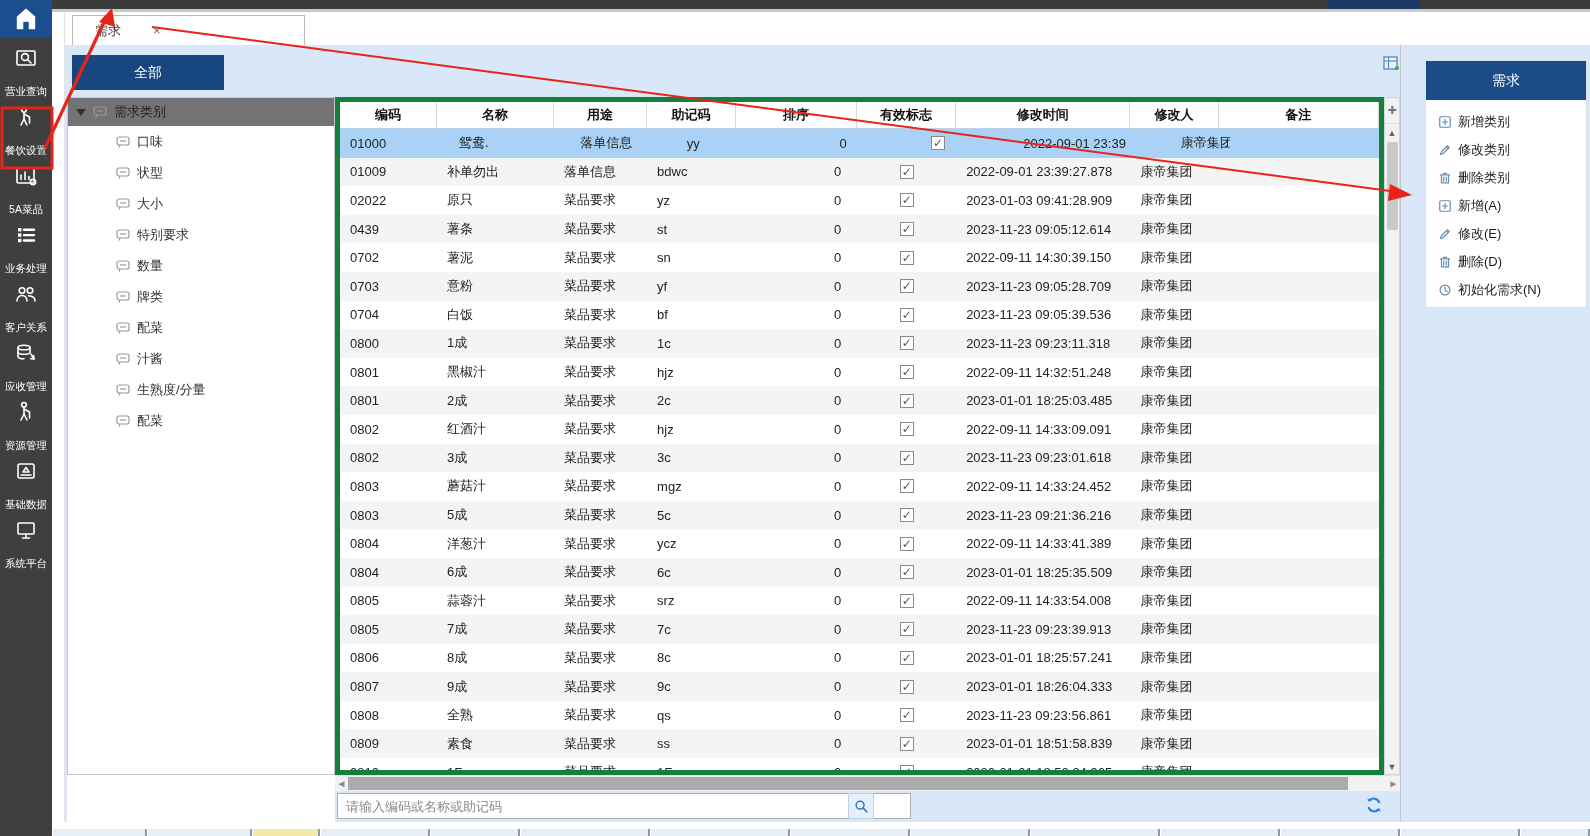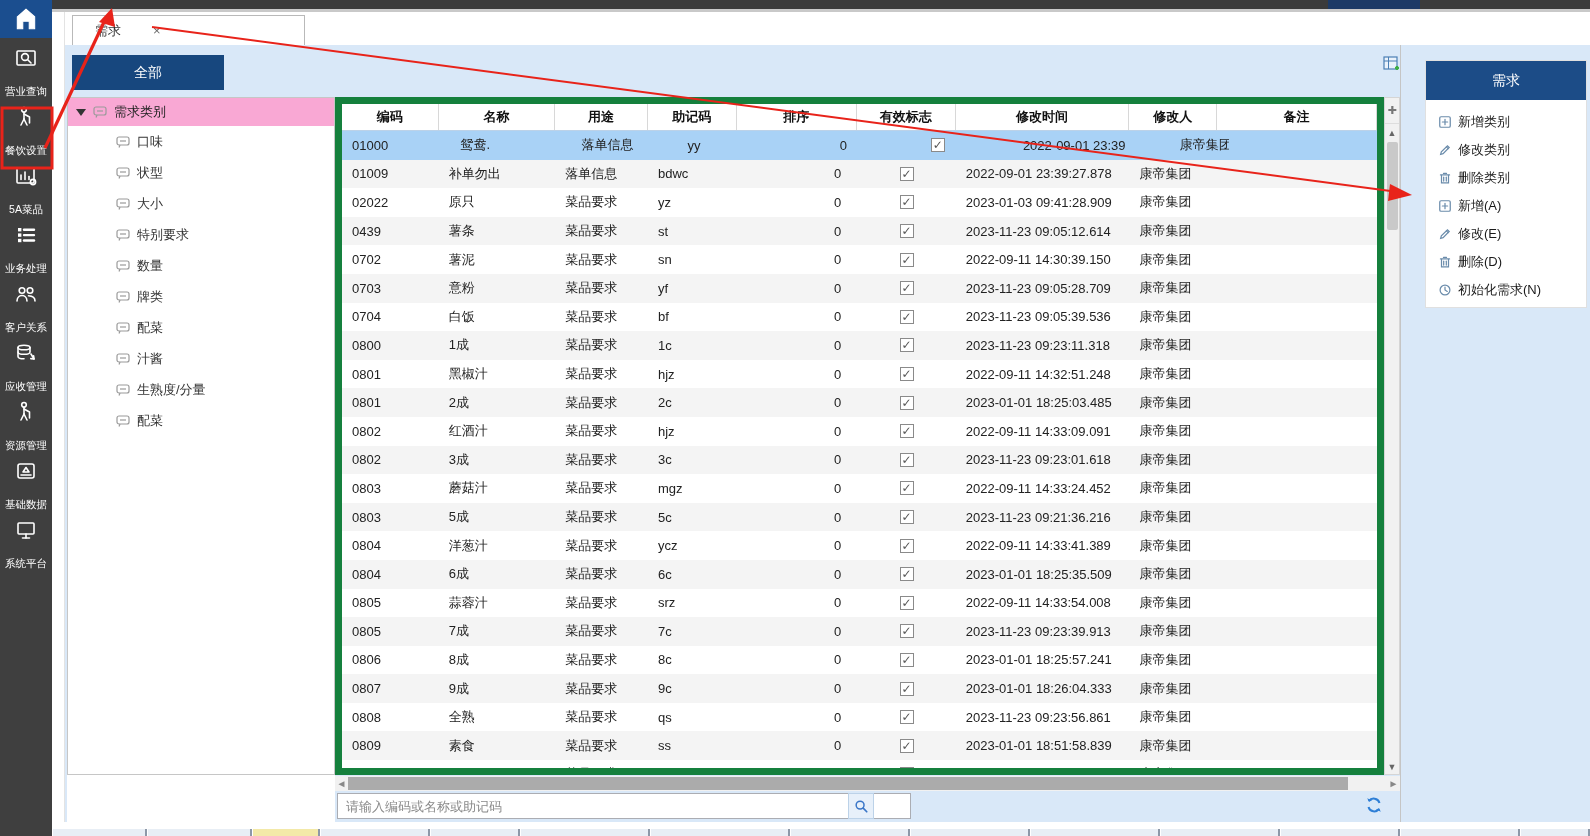--- a/index.html
+++ b/index.html
@@ -29,29 +29,29 @@
   .tab-label { margin-left:22px; font-size:13px; color:#333; }
   .tab-close { margin-left:32px; color:#666; font-size:13px; cursor:pointer; }
 
   
   .content { position:absolute; left:65px; top:45px; width:1525px; height:777px; background:#d9e8f8; }
   .btn-all { position:absolute; left:7px; top:10px; width:152px; height:35px; background:#17477e; color:#fff; font-size:14px; display:flex; align-items:center; justify-content:center; cursor:pointer; }
   .export-ico { position:absolute; left:1318px; top:10px; width:17px; height:17px; cursor:pointer; }
 
   
   .tree { position:absolute; left:2px; top:52px; width:268px; height:678px; background:#ffffff; border:1px solid #c6c6c6; overflow:hidden; }
-  .tree-root { height:28px; background:#f9a8d4; display:flex; align-items:center; padding-left:8px; cursor:pointer; }
+  .tree-root { height:28px; background:#737373; display:flex; align-items:center; padding-left:8px; cursor:pointer; }
   .tree-caret { width:0; height:0; border-left:5px solid transparent; border-right:5px solid transparent; border-top:7px solid #333; margin-right:7px; }
   .tree-item { height:31px; display:flex; align-items:center; padding-left:48px; cursor:pointer; color:#333; }
   .balloon { width:14px; height:12px; margin-right:7px; flex:none; }
   .balloon rect { fill:none; stroke:#9a9a9a; stroke-width:1.2; }
   .balloon line { stroke:#9a9a9a; stroke-width:1.2; }
 
   
-  .grid { position:absolute; left:270px; top:52px; width:1049px; height:678px; background:#fff; border:7px solid #15803d; overflow:hidden; }
+  .grid { position:absolute; left:270px; top:52px; width:1049px; height:678px; background:#fff; border:5px solid #15803d; overflow:hidden; }
   .g-head { display:flex; height:27px; background:#ffffff; border-bottom:1px solid #bcd2e8; font-weight:bold; color:#111; }
   .g-head > div { display:flex; align-items:center; justify-content:center; border-right:1px solid #d8d8d8; font-size:13px; }
   .g-row { display:flex; height:28.6px; background:#ffffff; align-items:center; cursor:pointer; }
   .g-row:nth-child(even) { background:#f4f4f4; }
   .g-row.selected { background:#a9d2f6;gap:44px; }
   .c1{width:98px;} .c2{width:118px;} .c3{width:94px;} .c4{width:90px;} .c5{width:122px;}
   .c6{width:100px;} .c7{width:176px;} .c8{width:89px;} .c9{width:162px;}
   .g-row > div { height:100%; display:flex; align-items:center; overflow:hidden; white-space:nowrap; }
   .cell-l { padding-left:10px; }
   .cell-r { justify-content:flex-end; padding-right:16px; }

